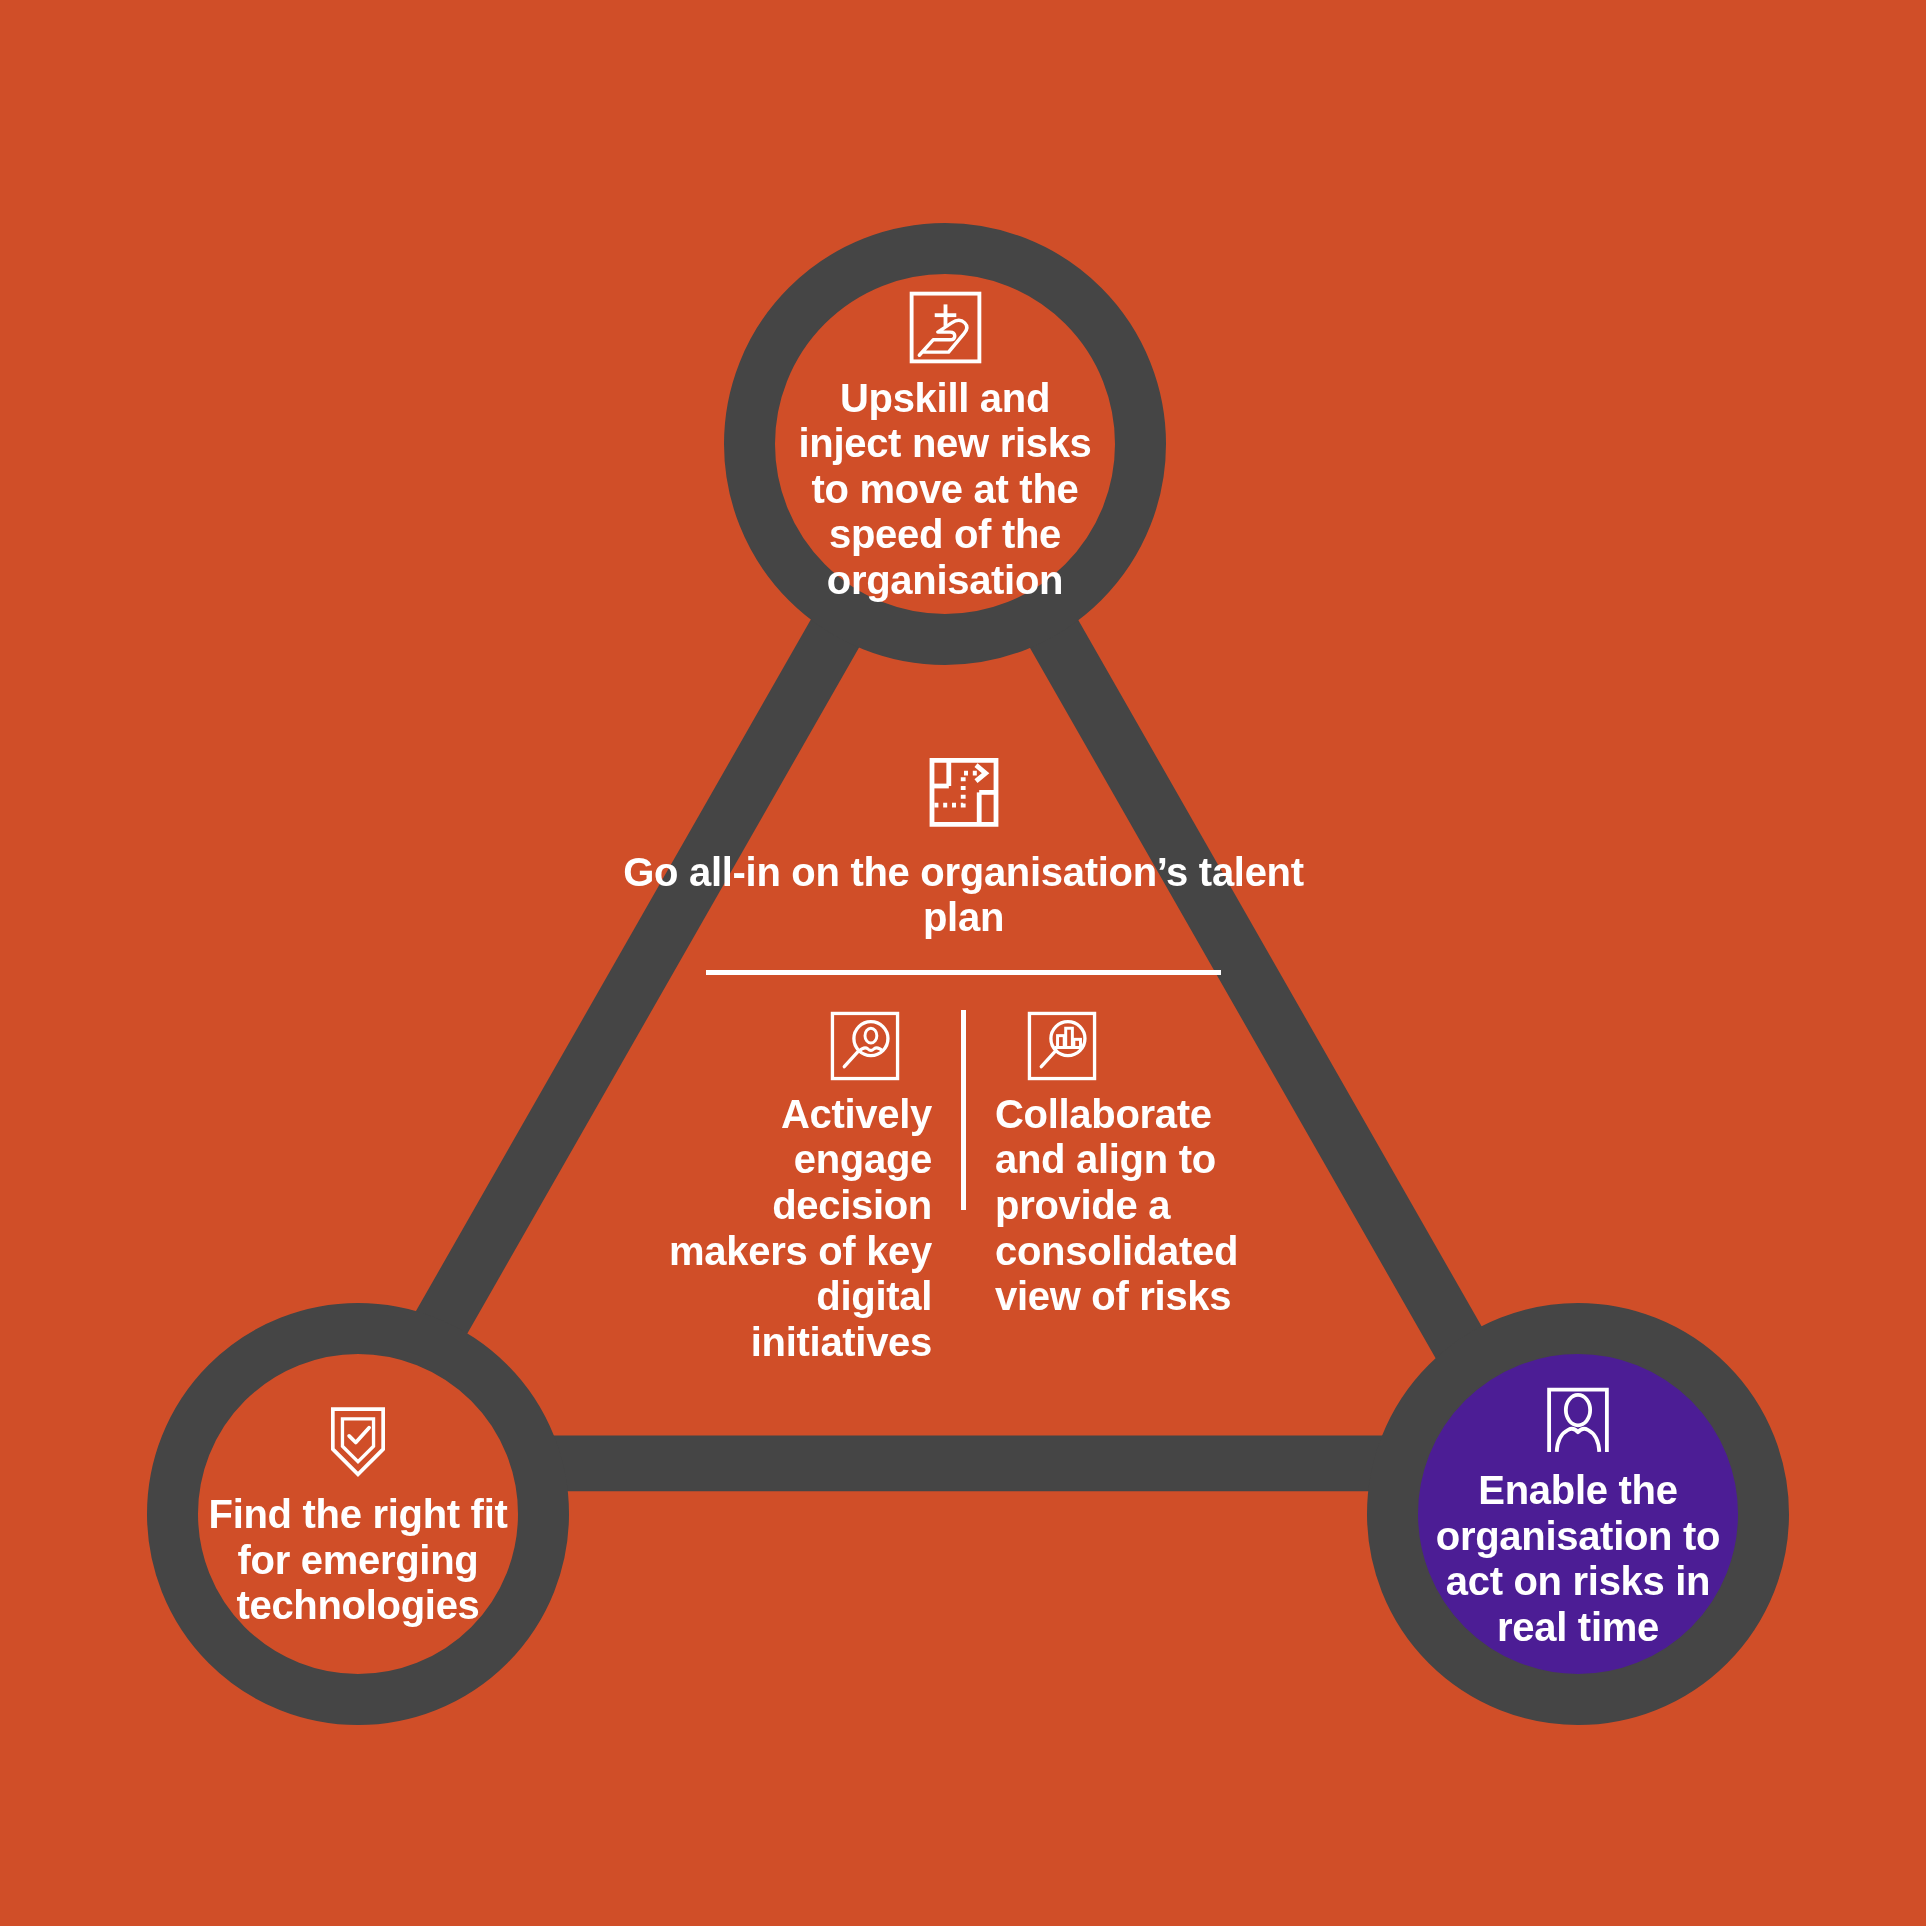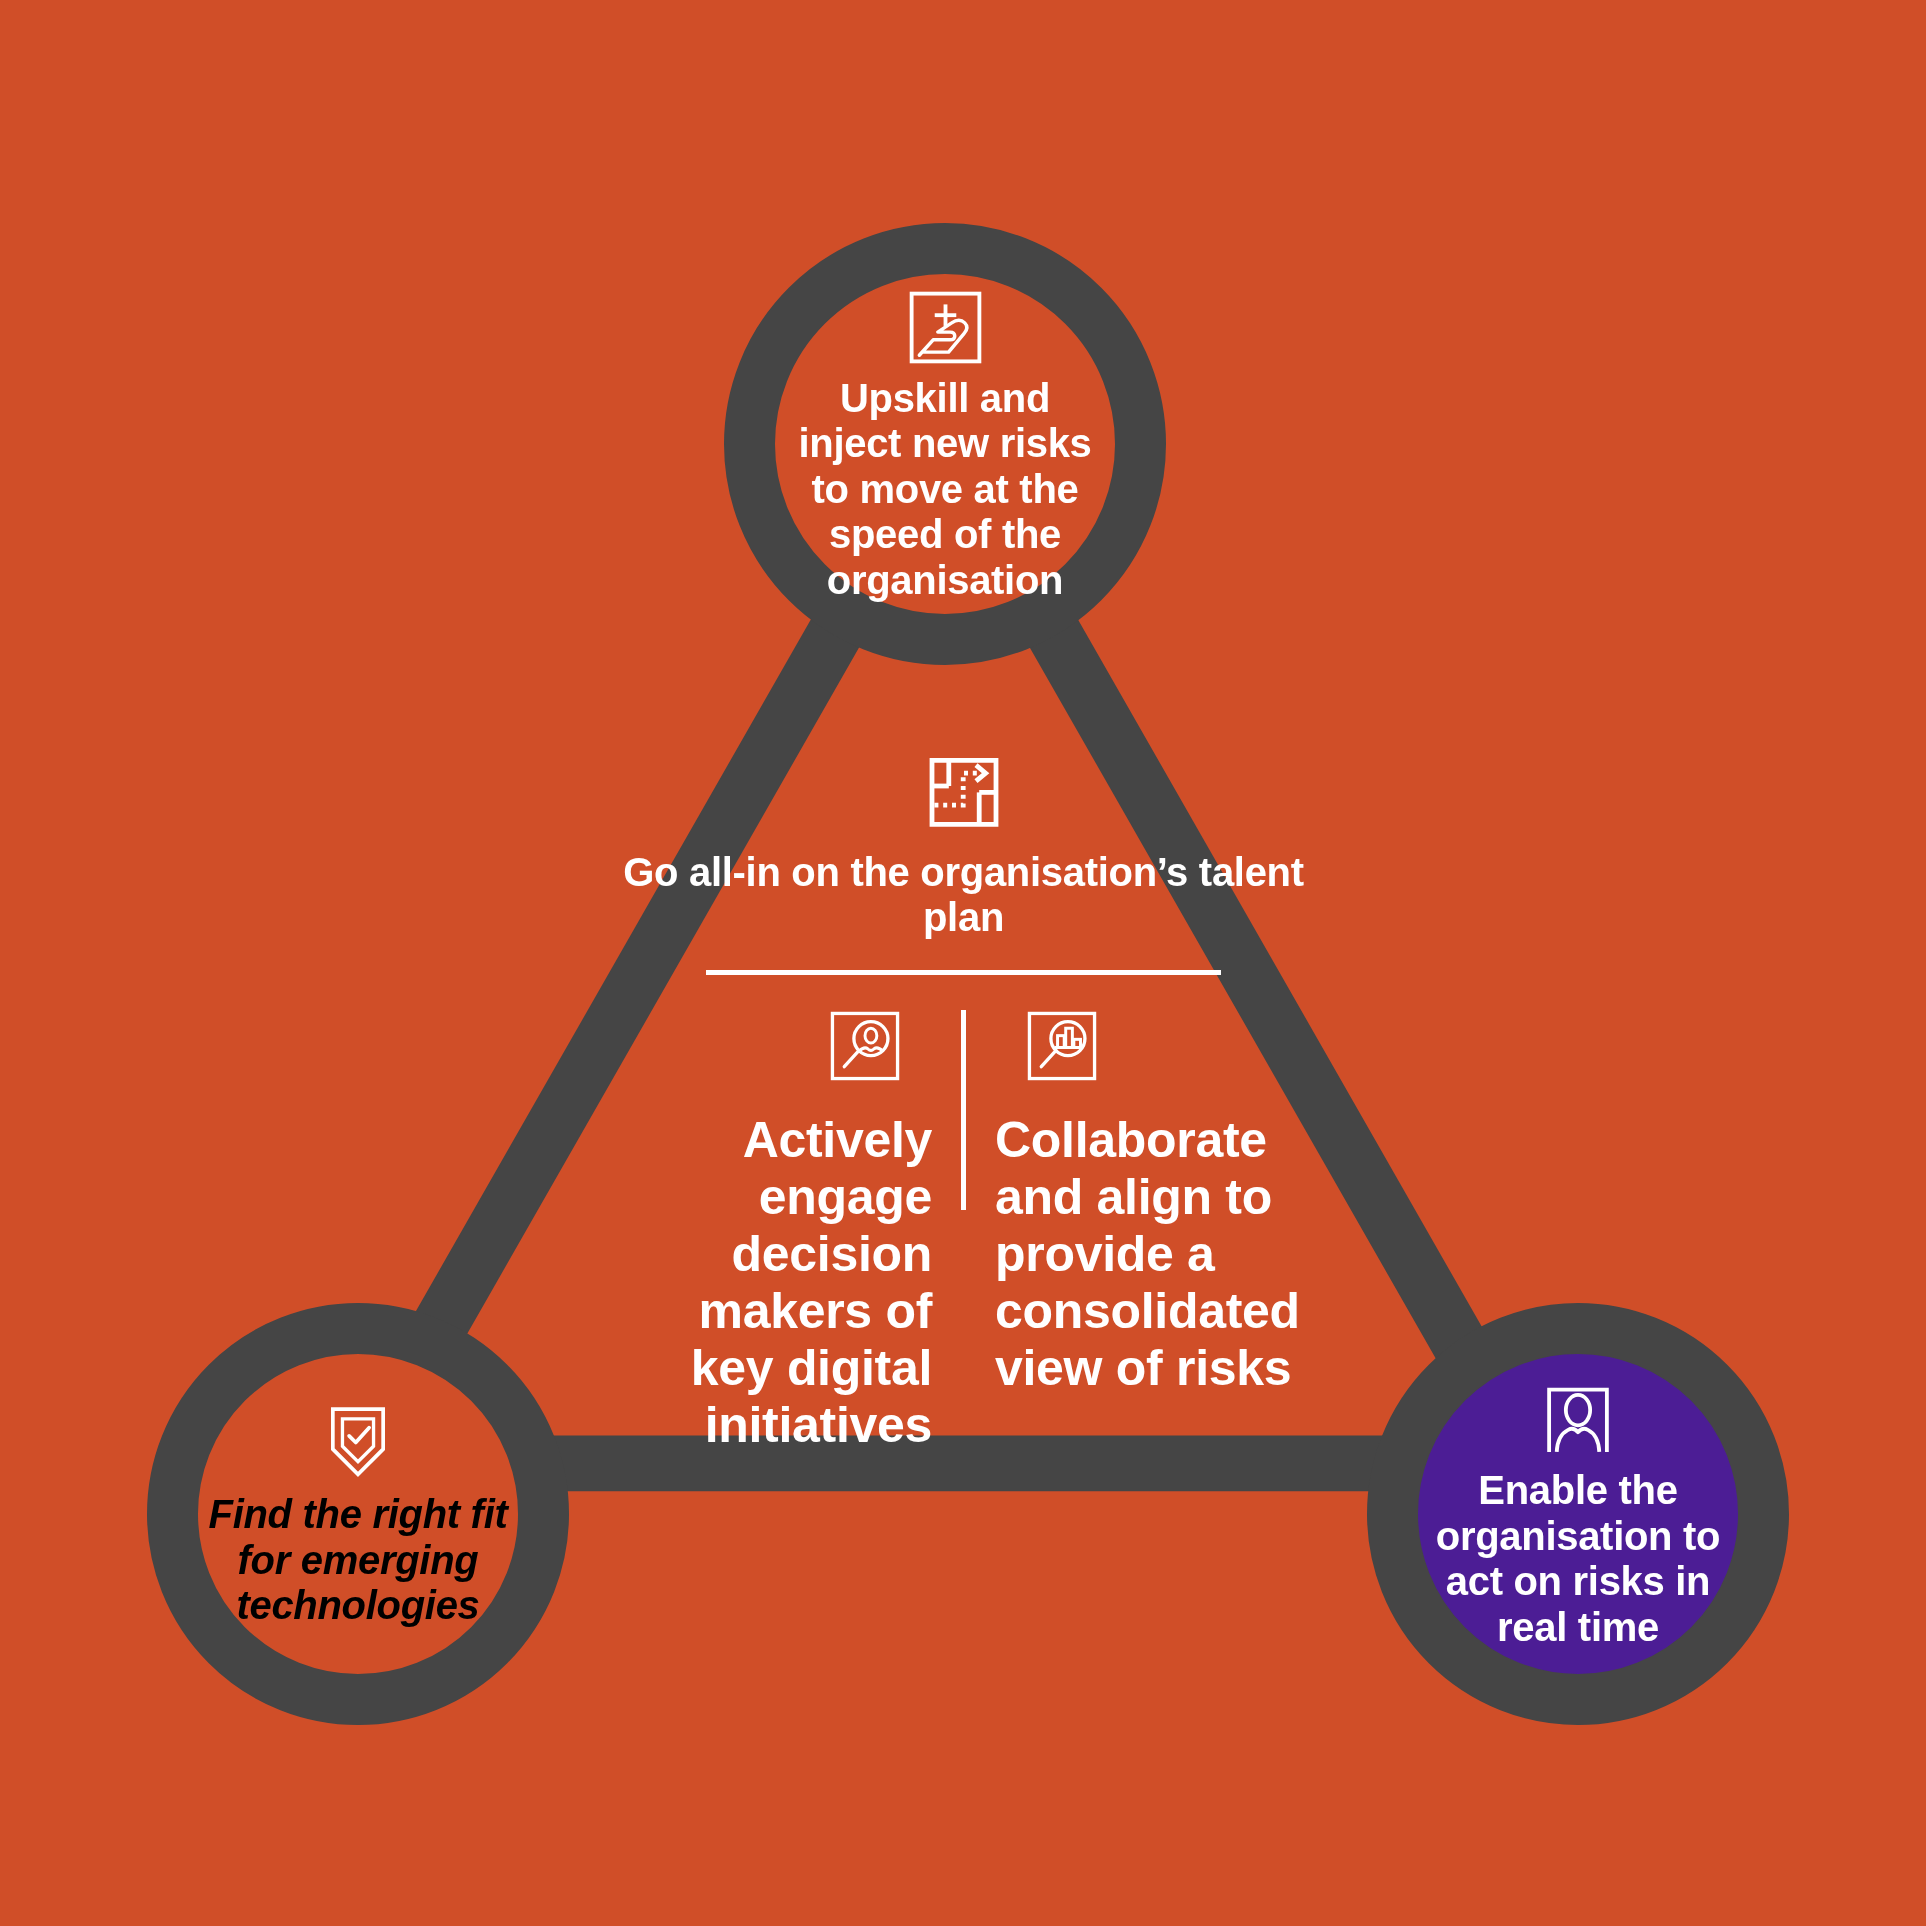--- a/index.html
+++ b/index.html
@@ -128,22 +128,22 @@
     font-size: 40px;
     margin-top: 10px;
     padding: 0 10px;
   }
   #label-center-top {
     text-align: center;
     font-size: 40px;
     margin-top: 15.7px;
   }
   .col .label {
-    font-size: 50px;
-    margin-top: 29px;
+    font-size: 40px;
+    margin-top: 9px;
   }
 
   
   .icon-wrap {
     display: block;
     line-height: 0;
   }
   .icon-wrap svg { display: block; }
 </style>
 </head>
@@ -172,21 +172,21 @@
 
   <div id="node-bottom-left" class="node" style="background: rgb(208, 78, 40); border-color: rgb(69, 69, 69);">
     <div class="node-inner">
       <span class="icon-wrap">
         <svg width="74" height="79" viewBox="0 0 100 106">
           <path d="M 16 8 L 84 8 L 84 62 L 50 96 L 16 62 Z" fill="none" stroke="#FFFFFF" stroke-width="5"></path>
           <path d="M 29 21 L 71 21 L 71 58 L 50 79 L 29 58 Z" fill="none" stroke="#FFFFFF" stroke-width="4.5"></path>
           <polyline points="38,44 47,53 65,33" fill="none" stroke="#FFFFFF" stroke-width="5" stroke-linecap="round" stroke-linejoin="round"></polyline>
         </svg>
       </span>
-      <div class="label" style="color: #000000; font-style: italic;">Find the right fit for emerging technologies</div>
+      <div class="label" style="color: #ffffff;">Find the right fit for emerging technologies</div>
     </div>
   </div>
 
   <div id="node-bottom-right" class="node" style="background: #4c1d95; border-color: rgb(69, 69, 69);">
     <div class="node-inner">
       <span class="icon-wrap">
         <svg width="76" height="76" viewBox="0 0 100 100">
           <polyline points="12,92 12,10 88,10 88,92" fill="none" stroke="#FFFFFF" stroke-width="5"></polyline>
           <ellipse cx="50" cy="37" rx="16" ry="20" fill="none" stroke="#FFFFFF" stroke-width="5"></ellipse>
           <path d="M 22 92 Q 23 70 37 63 Q 44 59 50 66 Q 56 59 63 63 Q 77 70 78 92" fill="none" stroke="#FFFFFF" stroke-width="5" stroke-linejoin="round"></path>

